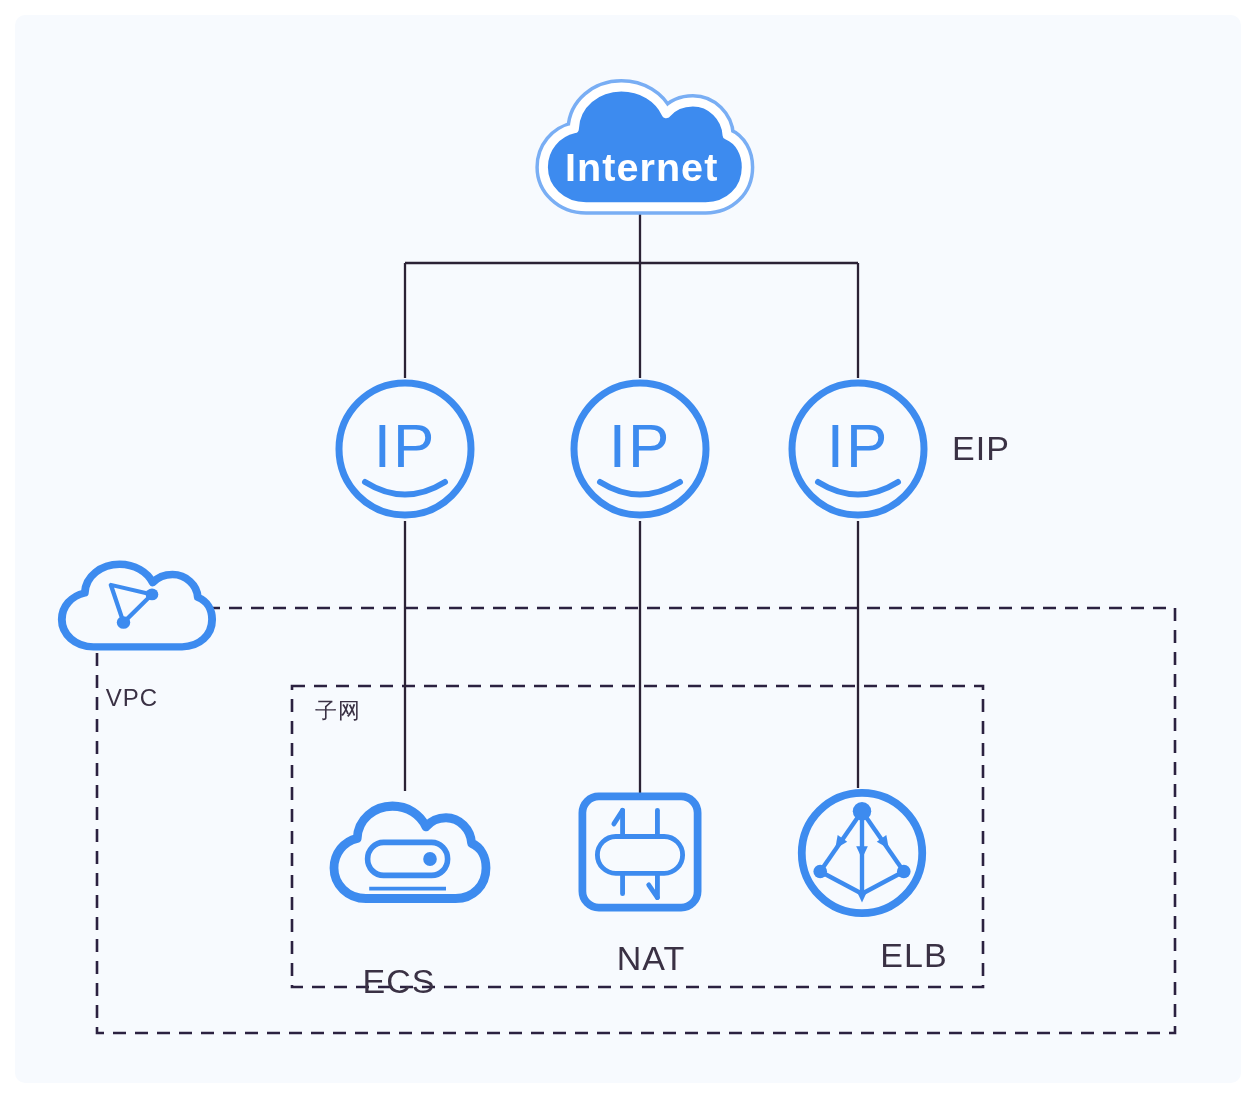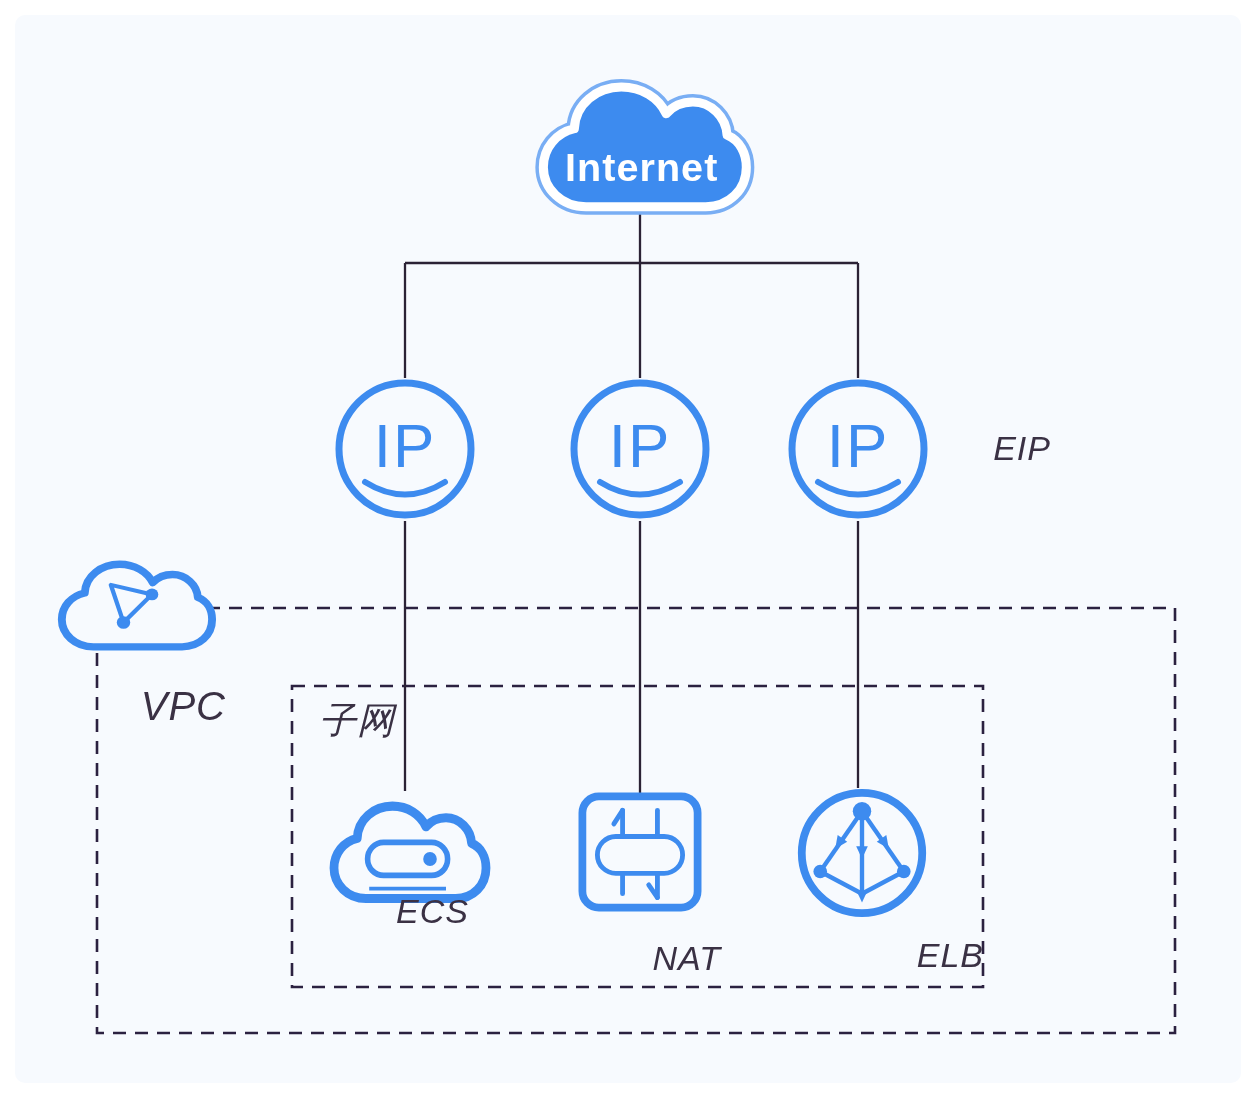--- a/index.html
+++ b/index.html
@@ -18,23 +18,23 @@
     position:relative;overflow:hidden;
   }
   .panel{
     position:absolute;left:15px;top:15px;right:15px;bottom:15px;
     background:var(--panel);
     border-radius:10px;
   }
   .abs{position:absolute;}
   .wiring{position:absolute;left:0;top:0;width:1256px;height:1098px;}
   .lbl{
-    position:absolute;width:140px;text-align:right;
+    position:absolute;width:140px;text-align:center;
     color:var(--label);
-    font-size:34px;letter-spacing:1px;font-style:italic;
+    font-size:34px;letter-spacing:1px;
   }
   .stroke-accent{stroke:var(--accent);}
   .fill-accent{fill:var(--accent);}
   .fill-panel{fill:var(--panel);}
   .ink{stroke:var(--line);}
   .dash{stroke:var(--dash);}
   svg text{font-family:"Liberation Sans", sans-serif;}
   .ip-text{fill:var(--accent);font-size:62px;font-weight:500;letter-spacing:2px;}
   .net-text{fill:#ffffff;font-size:37px;font-weight:bold;letter-spacing:1px;}
 </style>
@@ -91,23 +91,23 @@
 
   <svg class="abs" style="left:46px;top:548px;" width="174" height="118" viewBox="0 0 220 160" preserveAspectRatio="none">
     <path d="M 60 134 C 37 134 20 117 20 97 C 20 79 32 65 49 61 C 50 38 70 22 93 22 C 112 22 128 32 135 47 C 141 40 150 36 160 36 C 177 36 191 50 192 67 C 204 72 210 84 210 97 C 210 118 194 134 172 134 Z" class="fill-panel stroke-accent" stroke-width="10" stroke-linejoin="round"></path>
     <g>
       <path d="M 82 50 L 134 63 L 98 101 Z" fill="none" class="stroke-accent" stroke-width="5.5" stroke-linejoin="round"></path>
       <circle cx="134" cy="63" r="8" class="fill-accent"></circle>
       <circle cx="98" cy="101" r="8.5" class="fill-accent"></circle>
     </g>
   </svg>
 
-  <div class="lbl" style="left:86px;top:684px;font-size:40px;">VPC</div>
+  <div class="lbl" style="left:62px;top:684px;font-size:24px;">VPC</div>
 
-  <div class="lbl" style="left:255px;top:696px;font-size:37px;">子网</div>
+  <div class="lbl" style="left:268px;top:696px;font-size:22px;">子网</div>
 
   <svg class="abs" style="left:318px;top:788px;" width="176" height="132" viewBox="0 0 220 160" preserveAspectRatio="none">
     <path d="M 60 134 C 37 134 20 117 20 97 C 20 79 32 65 49 61 C 50 38 70 22 93 22 C 112 22 128 32 135 47 C 141 40 150 36 160 36 C 177 36 191 50 192 67 C 204 72 210 84 210 97 C 210 118 194 134 172 134 Z" class="fill-panel stroke-accent" stroke-width="11" stroke-linejoin="round"></path>
     <rect x="62" y="66" width="100" height="40" rx="20" fill="none" class="stroke-accent" stroke-width="7"></rect>
     <circle cx="140" cy="86" r="8.5" class="fill-accent"></circle>
     <line x1="64" y1="122" x2="160" y2="122" class="stroke-accent" stroke-width="4.5"></line>
   </svg>
 
   <svg class="abs" style="left:577px;top:791px;" width="126" height="122" viewBox="0 0 130 126">
     <rect x="5.5" y="5.5" width="119" height="115" rx="17" fill="var(--panel)" class="stroke-accent" stroke-width="8"></rect>
@@ -135,16 +135,16 @@
     <circle cx="27" cy="89" r="7" class="fill-accent"></circle>
     <circle cx="113" cy="89" r="7" class="fill-accent"></circle>
     <g class="fill-accent">
       <path d="M0,-8 L6,5 L-6,5 Z" transform="translate(47,59) rotate(215)"></path>
       <path d="M0,-8 L6,5 L-6,5 Z" transform="translate(93,59) rotate(145)"></path>
       <path d="M0,-8 L6,5 L-6,5 Z" transform="translate(70,68) rotate(180)"></path>
       <path d="M0,-8 L6,5 L-6,5 Z" transform="translate(70,113) rotate(180)"></path>
     </g>
   </svg>
 
-  <div class="lbl" style="left:329px;top:892px;">ECS</div>
+  <div class="lbl" style="left:329px;top:962px;">ECS</div>
   <div class="lbl" style="left:581px;top:939px;">NAT</div>
   <div class="lbl" style="left:844px;top:936px;">ELB</div>
 </div>
 
 </body></html>

